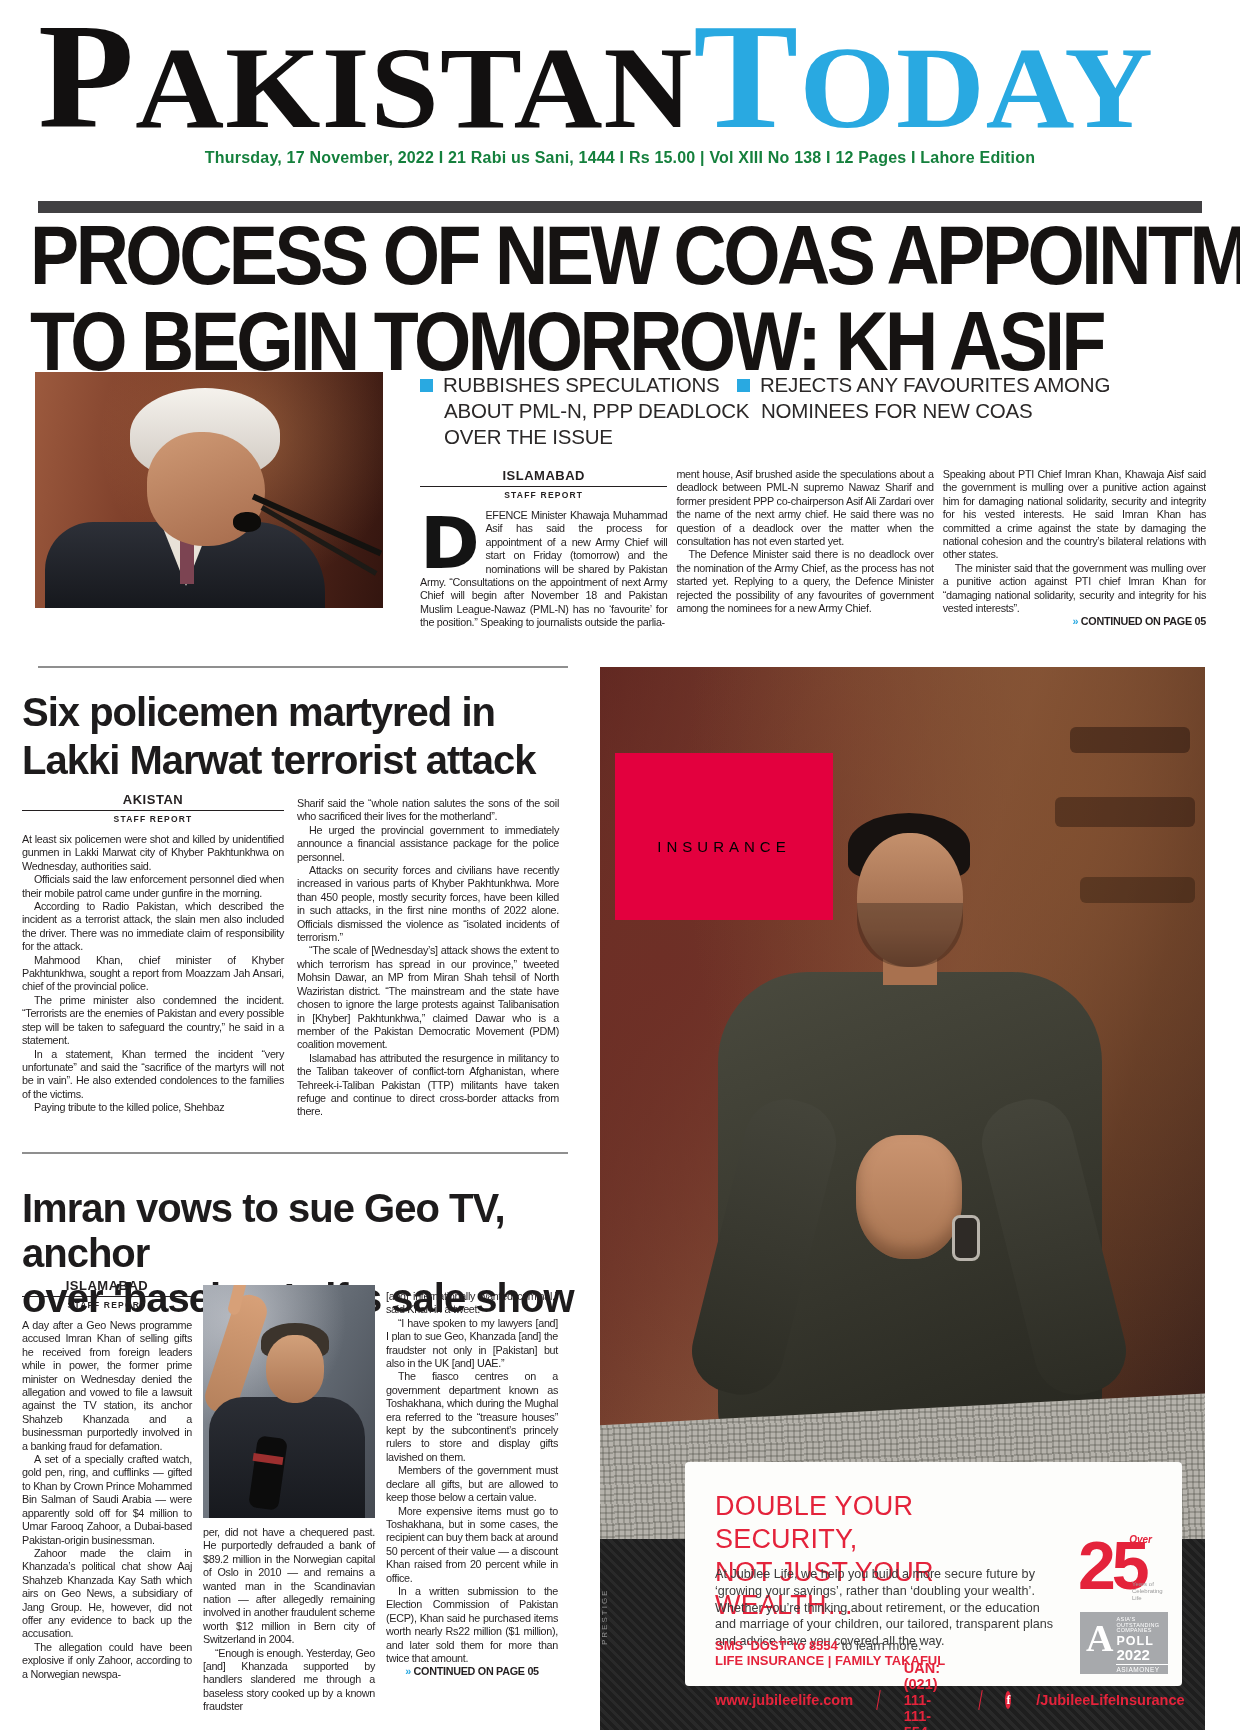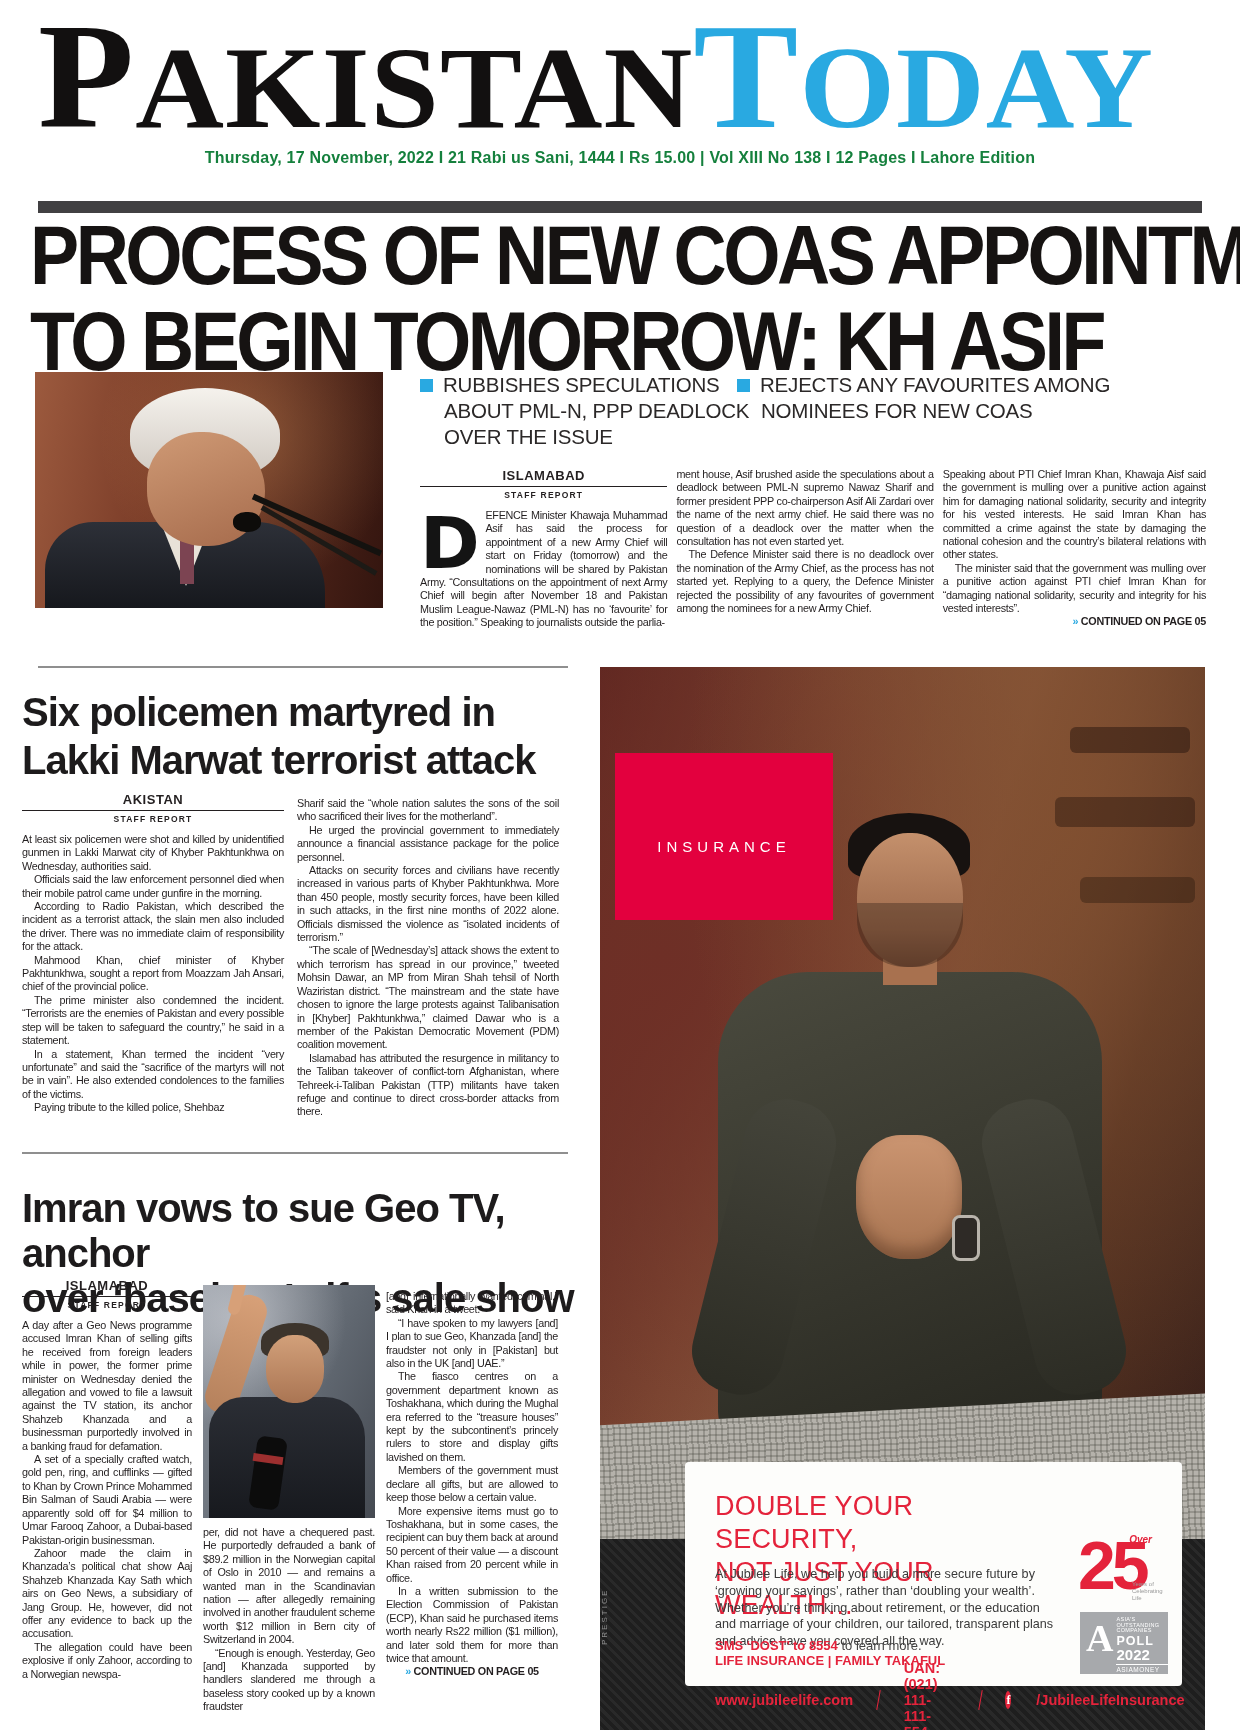--- a/index.html
+++ b/index.html
@@ -131,21 +131,21 @@
               background:rgba(40,25,18,.35); }
   .mn-hands { left:256px; top:468px; width:106px; height:124px; border-radius:42% 42% 46% 46%;
               background:linear-gradient(#cb9571,#a87451);
               box-shadow:inset 0 -10px 14px rgba(90,55,35,.5); }
   .mn-watch { left:352px; top:548px; width:28px; height:46px; background:#2e2a26;
               border:3px solid #b9b4ac; border-radius:8px; }
 
   .ad-logo { left:15px; top:86px; width:218px; height:167px; background:#E3003E; text-align:center;
              display:flex; flex-direction:column; justify-content:center; align-items:center; position:absolute; }
   .jname { color:#fff; font-size:52px; font-weight:bold; letter-spacing:-1px; line-height:56px; }
-  .jsub  { color:#ffffff; font-size:15px; letter-spacing:5px; margin-top:20px; }
+  .jsub  { color:#000000; font-size:15px; letter-spacing:5px; margin-top:20px; }
 
   .ad-table { left:-50px; top:742px; width:720px; height:155px; transform:rotate(-3deg);
               background-color:#b5b2ab;
               background-image:repeating-linear-gradient(0deg,rgba(70,70,62,.28) 0 2px,transparent 2px 6px),
                                repeating-linear-gradient(90deg,rgba(70,70,62,.28) 0 2px,transparent 2px 6px); }
   .ad-dark { left:0; top:872px; width:605px; height:191px; background-color:#1e1e1e;
              background-image:repeating-linear-gradient(45deg,rgba(255,255,255,.05) 0 3px,transparent 3px 7px); }
   .prestige { left:0px; top:888px; color:#8f8f8f; font-size:8px; letter-spacing:2px;
               writing-mode:vertical-rl; transform:rotate(180deg); height:90px; }
 

